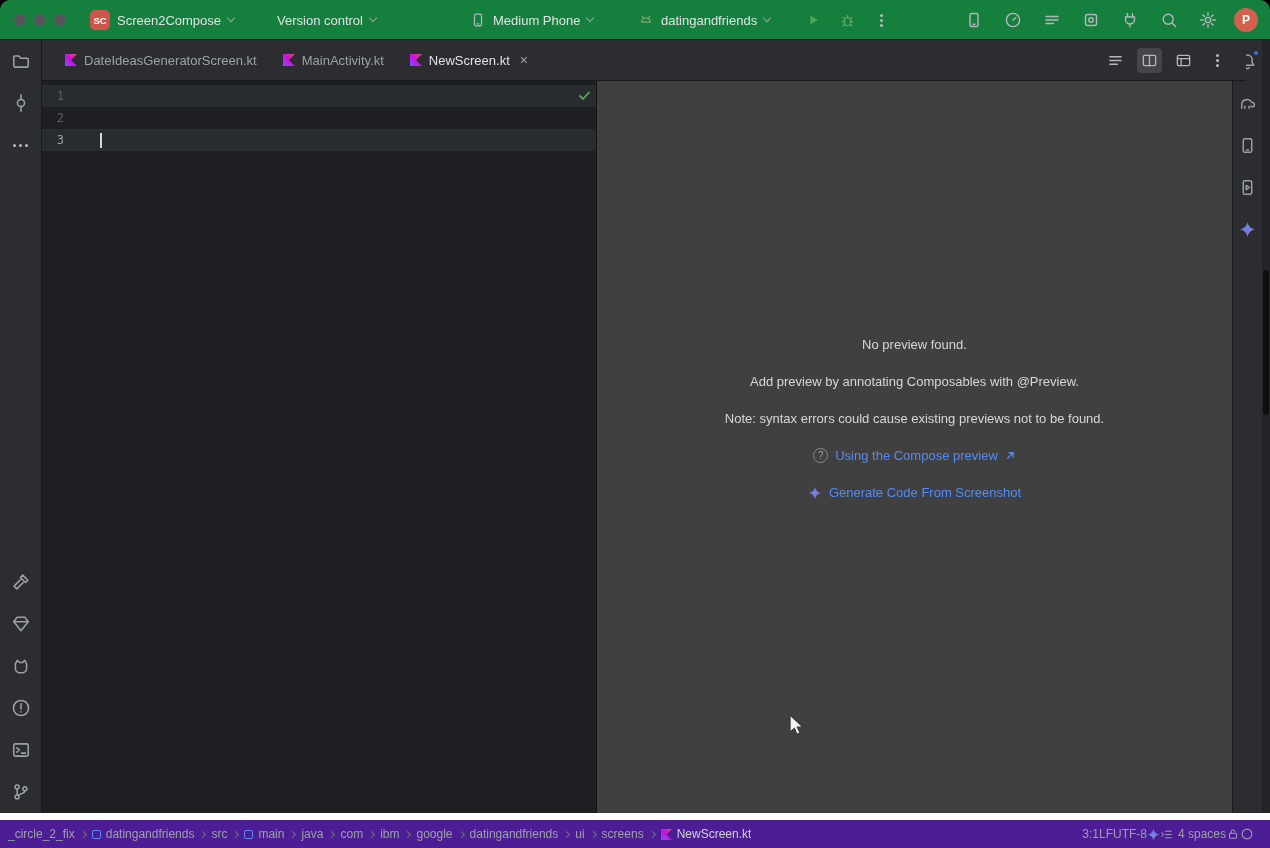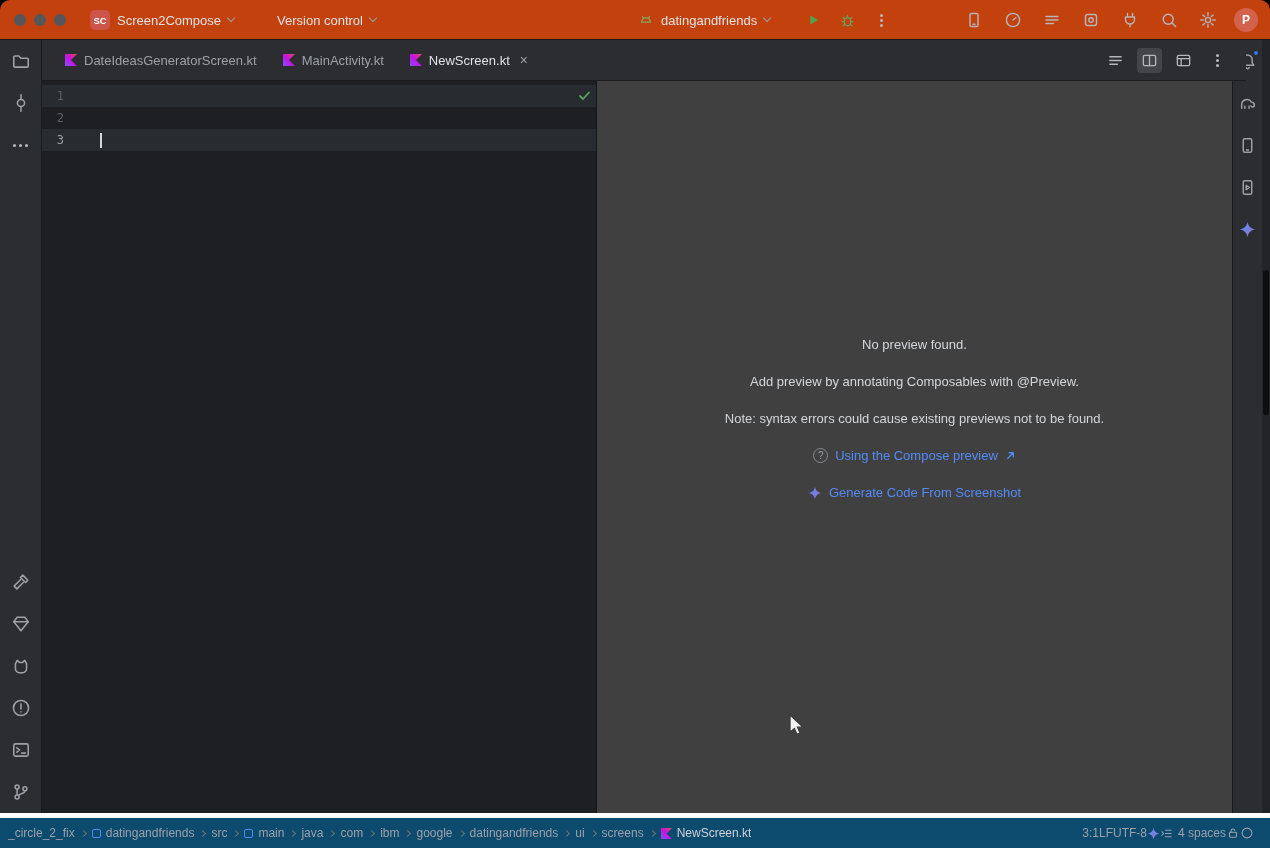--- a/index.html
+++ b/index.html
@@ -12,21 +12,21 @@
   .ic{fill:none;stroke:#b4b7be;stroke-width:1.4;stroke-linecap:round;stroke-linejoin:round;display:block}
   .ic-dim{stroke:#9da0a8}
   .dots-v{width:3px;height:3px;border-radius:50%;background:#b4b7be;
     box-shadow:0 -5px 0 0 #b4b7be,0 5px 0 0 #b4b7be}
   .dots-h{width:3px;height:3px;border-radius:50%;background:#b4b7be;
     box-shadow:-6px 0 0 0 #b4b7be,6px 0 0 0 #b4b7be}
   .chev{width:6px;height:6px;border-right:1.3px solid #9da0a8;border-bottom:1.3px solid #9da0a8;
     transform:rotate(45deg);margin-top:-4px;flex:none}
 
   
-  .titlebar{position:absolute;left:0;right:0;top:0;height:40px;background:#c2410c;
+  .titlebar{position:absolute;left:0;right:0;top:0;height:40px;background:#15803d;
     border-bottom:1px solid #191a1c}
   .tl{position:absolute;left:14px;top:14px;display:flex;gap:8px}
   .tl span{width:12px;height:12px;border-radius:50%;background:#54565b}
   .tb-item{position:absolute;top:0;height:40px;display:flex;align-items:center;gap:7px;
     color:#dfe1e5;font-size:13px;white-space:nowrap}
   .badge-sc{width:20px;height:20px;border-radius:5px;background:#cc5449;color:#fff;
     font-size:9.5px;font-weight:bold;display:flex;align-items:center;justify-content:center;flex:none}
   .tb-btn{width:26px;height:26px;border-radius:5px;display:flex;align-items:center;justify-content:center}
   .tb-right{position:absolute;right:12px;top:0;height:40px;display:flex;align-items:center;gap:13px}
   .avatar{width:24px;height:24px;border-radius:50%;background:#d2614d;color:#fff;font-size:12px;
@@ -75,22 +75,22 @@
 
   
   .preview{position:absolute;left:597px;right:38px;top:81px;bottom:35px;background:#404040}
   .preview-content{position:absolute;left:0;right:0;top:256px;display:flex;flex-direction:column;
     align-items:center;gap:22px;font-size:13px;color:#d4d6da}
   .preview-link{display:flex;align-items:center;gap:7px;color:#548af7}
   .help-badge{width:15px;height:15px;border:1px solid #87898f;border-radius:50%;color:#9da0a8;
     font-size:10px;display:flex;align-items:center;justify-content:center;flex:none}
 
   
-  .statusbar{position:absolute;left:0;right:0;bottom:0;height:35px;background:#0c4a6e;
-    border-top:5px solid #ffffff;display:flex;align-items:center;padding:0 16px 0 8px;
+  .statusbar{position:absolute;left:0;right:0;bottom:0;height:35px;background:#4c1d95;
+    border-top:7px solid #ffffff;display:flex;align-items:center;padding:0 16px 0 8px;
     font-size:12px;color:#9da0a8;white-space:nowrap}
   .crumbs{display:flex;align-items:center;gap:6px;overflow:hidden}
   .crumb{display:flex;align-items:center;gap:5px}
   .crumb.last{color:#d0d2d6}
   .bc-sep{width:5px;height:5px;border-top:1.2px solid #6f7278;border-right:1.2px solid #6f7278;
     transform:rotate(45deg);flex:none}
   .module-ic{width:9px;height:9px;border:1.5px solid #548af7;border-radius:2px;flex:none}
   .sb-right{margin-left:auto;display:flex;align-items:center;}
   .sb-item{display:flex;align-items:center;gap:5px}
 
@@ -127,20 +127,28 @@
       <span class="badge-sc">SC</span>
       <span>Screen2Compose</span>
       <span class="chev"></span>
     </div>
 
     <div class="tb-item" style="left:277px">
       <span>Version control</span>
       <span class="chev"></span>
     </div>
 
+    <div class="tb-item" style="left:470px">
+      <svg class="ic" width="16" height="16" viewBox="0 0 18 18">
+        <rect x="5" y="2.5" width="8" height="13" rx="1.6"></rect>
+          <path d="M8 13.3h2"></path>
+      </svg>
+      <span>Medium Phone</span>
+      <span class="chev"></span>
+    </div>
 
     <div class="tb-item" style="left:638px">
       <svg class="ic" width="16" height="16" viewBox="0 0 18 18" style="stroke:#86a96a">
         <path d="M4 11.5a5 5 0 0 1 10 0z"></path>
           <path d="M6 6.8 5 5.2M12 6.8l1-1.6"></path>
       </svg>
       <span>datingandfriends</span>
       <span class="chev"></span>
     </div>
 

